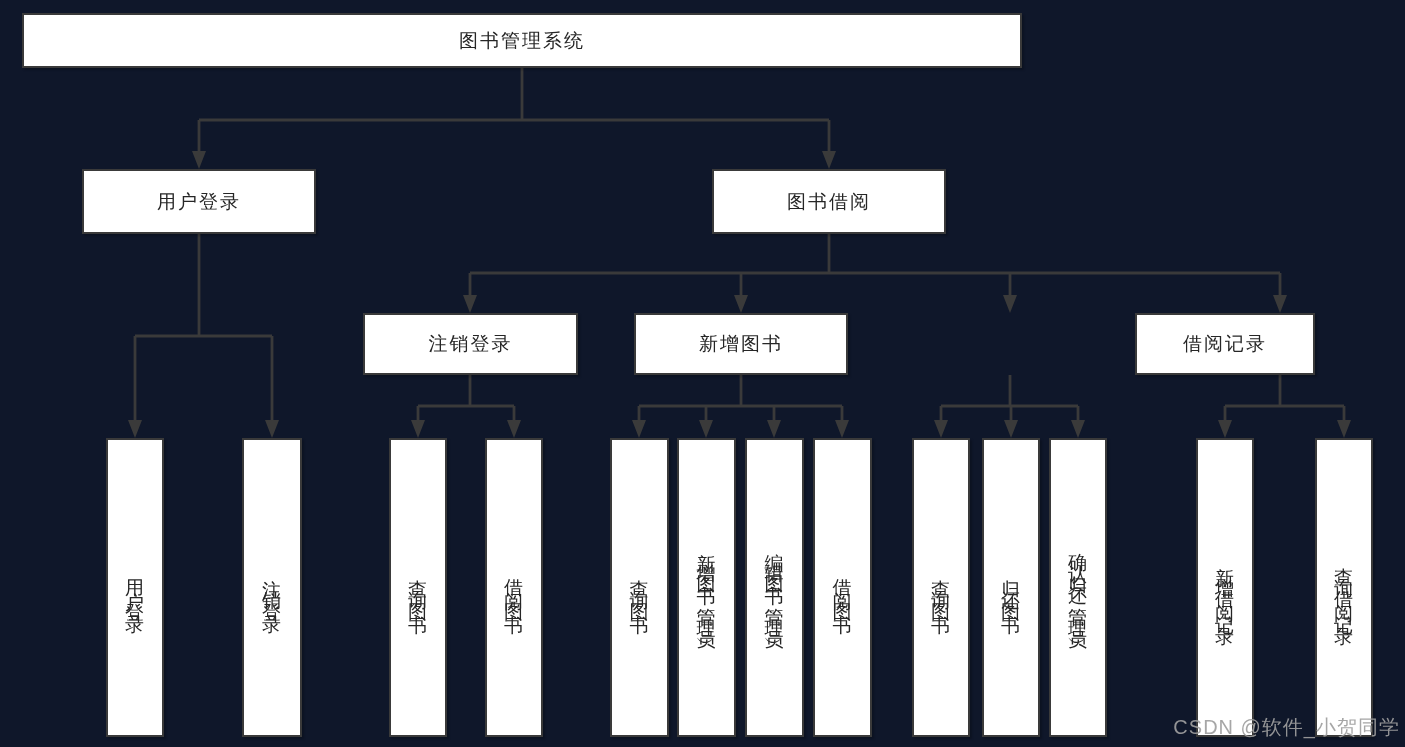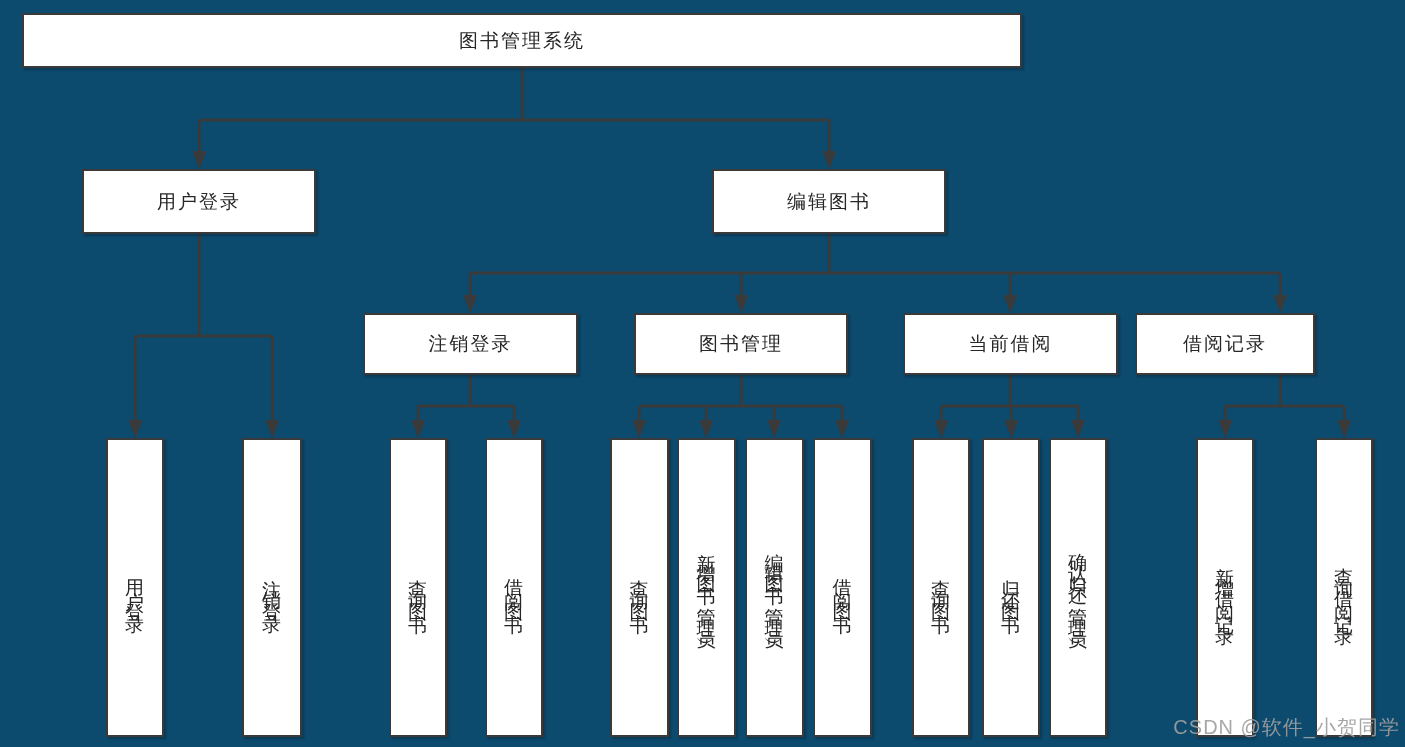--- a/index.html
+++ b/index.html
@@ -5,21 +5,21 @@
   html, body {
     margin: 0;
     padding: 0;
     background: #ffffff;
     font-family: "Liberation Sans", sans-serif;
   }
   .canvas {
     position: relative;
     width: 1405px;
     height: 747px;
-    background: #0c4a6e;
+    background: #0f172a;
     overflow: hidden;
   }
   .connectors {
     position: absolute;
     left: 0;
     top: 0;
     width: 1405px;
     height: 747px;
     z-index: 1;
   }
@@ -93,31 +93,28 @@
   </svg>
 
   <div class="node hbox" style="left:22px; top:13px; width:1000px; height:55px">
     <span>图书管理系统</span>
   </div>
 
   <div class="node hbox" style="left:82px; top:169px; width:234px; height:65px">
     <span>用户登录</span>
   </div>
   <div class="node hbox" style="left:712px; top:169px; width:234px; height:65px">
-    <span>编辑图书</span>
+    <span>图书借阅</span>
   </div>
 
   <div class="node hbox" style="left:363px; top:313px; width:215px; height:62px">
     <span>注销登录</span>
   </div>
   <div class="node hbox" style="left:634px; top:313px; width:214px; height:62px">
-    <span>图书管理</span>
-  </div>
-  <div class="node hbox" style="left:903px; top:313px; width:215px; height:62px">
-    <span>当前借阅</span>
+    <span>新增图书</span>
   </div>
   <div class="node hbox" style="left:1135px; top:313px; width:180px; height:62px">
     <span>借阅记录</span>
   </div>
 
   <div class="node vbox" style="left:106px; top:438px; width:58px; height:299px">
     <span>用户登录</span>
   </div>
   <div class="node vbox" style="left:242px; top:438px; width:60px; height:299px">
     <span>注销登录</span>

